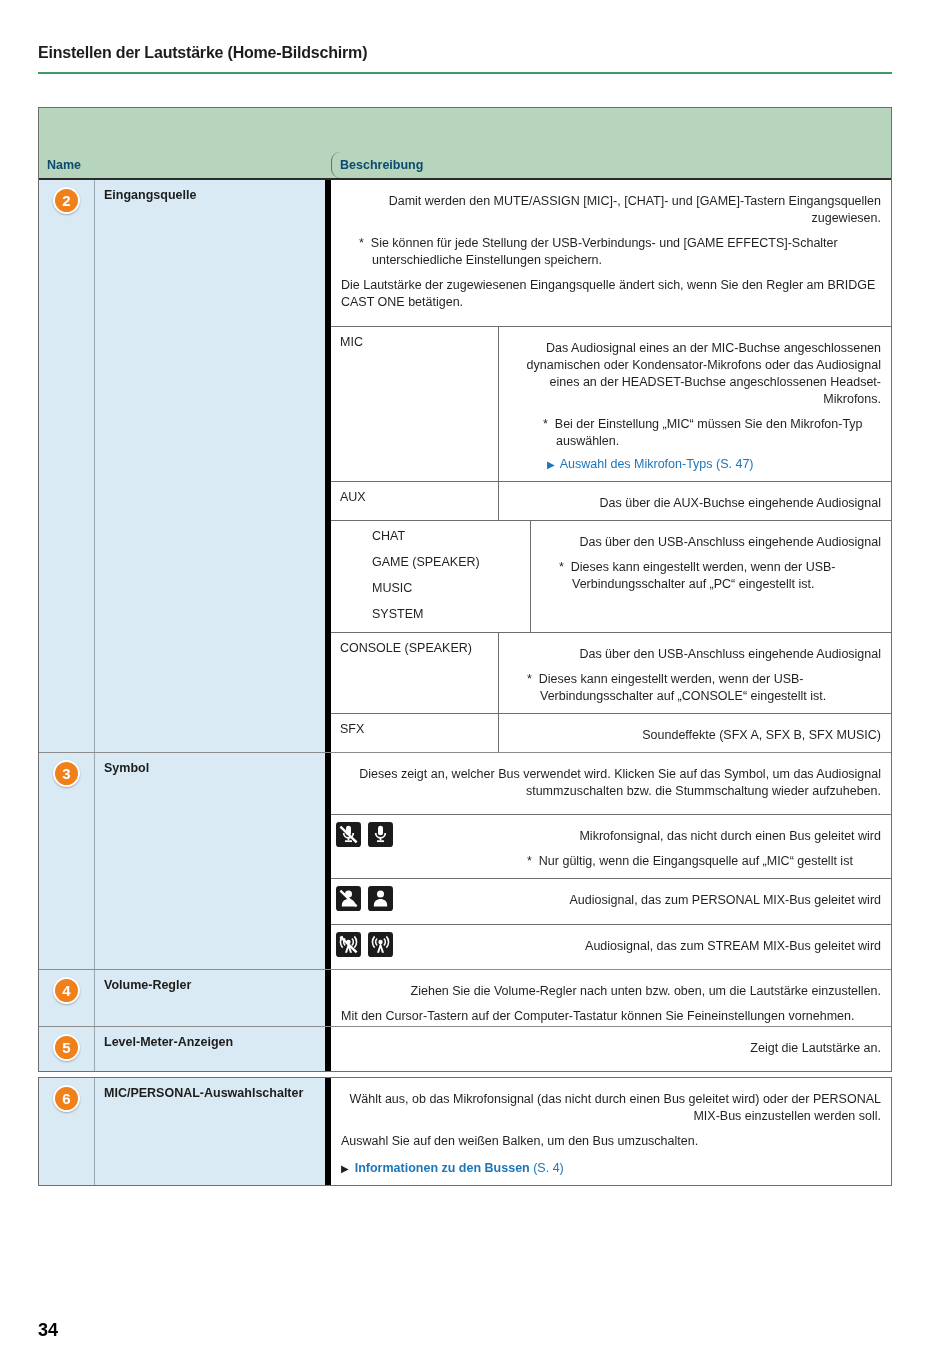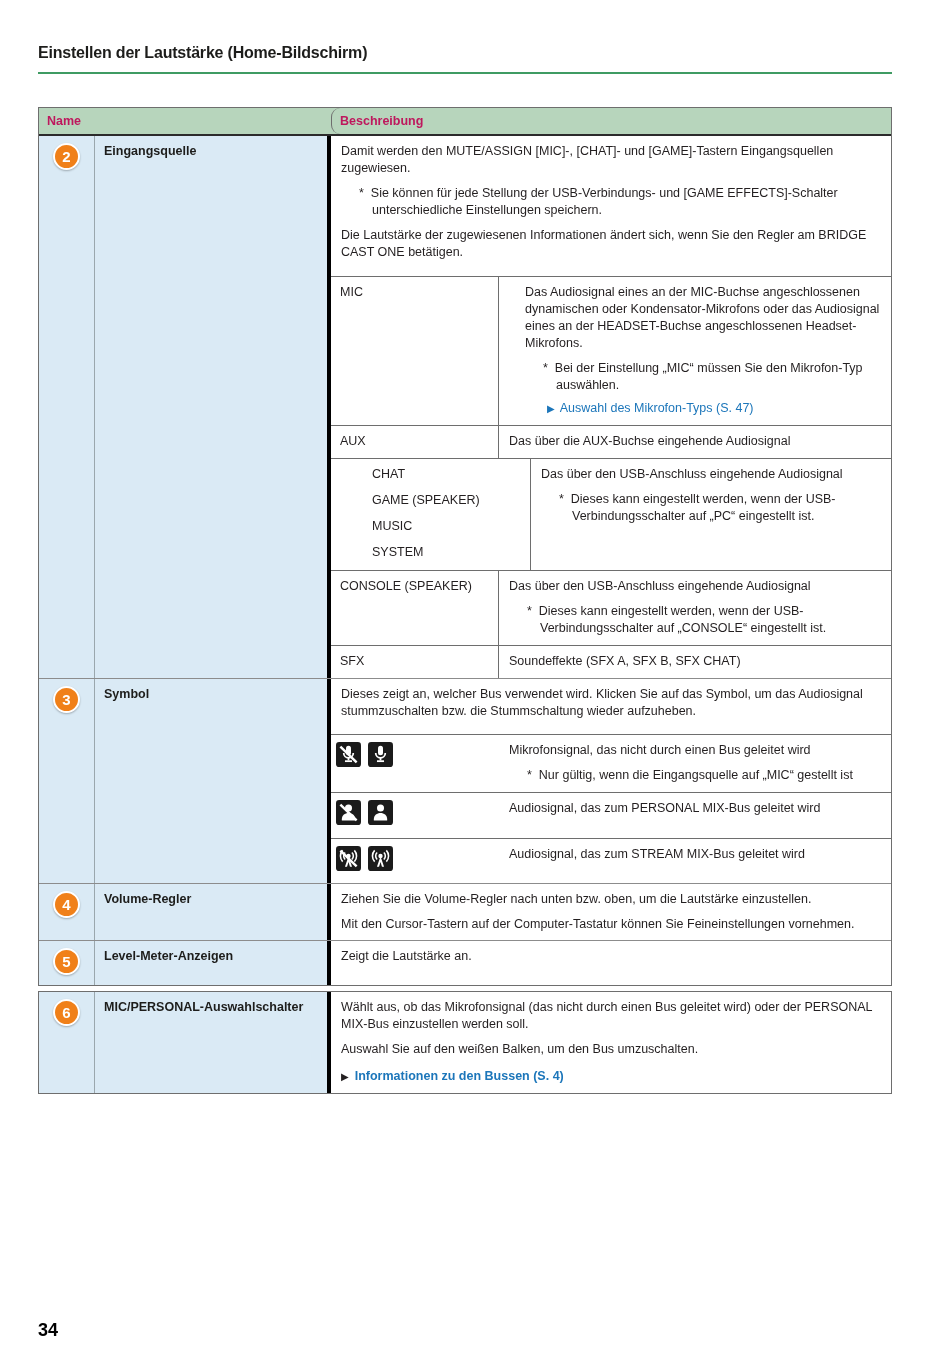--- a/index.html
+++ b/index.html
@@ -11,45 +11,45 @@
   }
   .doc { position:absolute; left:38px; top:0; width:854px; }
   .title { margin-top:44px; font-size:16px; font-weight:bold; color:#1d1d1b; letter-spacing:-0.2px; }
   .rule { height:2px; background:#3f9b63; margin-top:10px; }
 
   .tbl { margin-top:33px; border:1px solid #6e6e6e; }
   .tbl2 { margin-top:5px; border:1px solid #6e6e6e; }
 
   .thead { display:grid; grid-template-columns:292px 1fr; background:#b7d5bc;
            border-bottom:2px solid #2b2b2b; }
-  .thead .hcell { padding:6px 8px; font-size:12.5px; font-weight:bold; color:#be185d; }
+  .thead .hcell { padding:6px 8px; font-size:12.5px; font-weight:bold; color:#0c4a6e;margin-top:44px; }
   .thead .hcell + .hcell { border-left:1px solid #6e6e6e;border-radius:9px; }
 
   .row { display:grid; grid-template-columns:56px 236px 1fr; border-bottom:1px solid #8c8c8c; }
   .row:last-child { border-bottom:none; }
   .numcell { background:#daeaf5; border-right:1px solid #9aa7ad; padding-top:7px;
              display:flex; justify-content:center; align-items:flex-start; }
   .badge { width:27px; height:27px; border-radius:50%; background:#f08019;
            border:2px solid #ffffff; box-shadow:0 1px 2px rgba(0,0,0,.28);
            color:#fff; font-weight:bold; font-size:15px; line-height:23px; text-align:center; }
-  .namecell { background:#daeaf5; border-right:4px solid #000000;
+  .namecell { background:#daeaf5; border-right:6px solid #000000;
               padding:8px 8px 0 9px; font-size:12.5px; font-weight:bold; color:#1d1d1b; }
   .desccell { background:#fff; font-size:12.5px; line-height:17px; }
 
   .p { margin:8px 10px 0 10px; }
-  .p:first-child { margin-top:7px; }
+  .p:first-child { margin-top:13px;text-align:right; }
   .note { margin:8px 10px 0 28px; padding-left:13px; text-indent:-13px; }
   .pad-b { padding-bottom:8px; }
 
   .paras { }
   .linkline { margin:6px 10px 0 32px; color:#1c76ba; }
   .linkline .arrow { color:#1c76ba; margin-right:5px; font-size:10px; }
   .linkline6 { margin:10px 10px 0 10px; color:#1c76ba; font-weight:bold; }
   .linkline6 .arrow { color:#231f20; margin-right:6px; font-size:10px; font-weight:normal; }
-  .linkline6 .rest { font-weight:bold;margin-top:34px; }
+  .linkline6 .rest { font-weight:normal;margin-top:34px; }
 
   .subtbl { border-top:1px solid #6e6e6e; }
   .subrow { display:grid; grid-template-columns:168px 1fr; border-bottom:1px solid #6e6e6e; }
   .subrow:last-child { border-bottom:none; }
   .sublabel { padding:7px 8px 0 9px; border-right:1px solid #6e6e6e; font-size:12.5px; }
   .sublabel .lbl { margin-bottom:9px; }
   .subdesc { font-size:12.5px; line-height:17px; }
 
   .iconrow-icons { display:flex; gap:7px; padding:7px 0 0 5px; border-right:0; }
   .icon-box { width:25px; height:25px; }
@@ -108,21 +108,21 @@
 
     <div class="row">
       <div class="numcell">
         <div class="badge">2</div>
       </div>
       <div class="namecell">Eingangsquelle</div>
       <div class="desccell">
         <div class="paras mh-para2">
           <div class="p">Damit werden den MUTE/ASSIGN [MIC]-, [CHAT]- und [GAME]-Tastern Eingangsquellen zugewiesen.</div>
           <div class="note">*&nbsp; Sie können für jede Stellung der USB-Verbindungs- und [GAME EFFECTS]-Schalter unterschiedliche Einstellungen speichern.</div>
-          <div class="p">Die Lautstärke der zugewiesenen Informationen ändert sich, wenn Sie den Regler am BRIDGE CAST ONE betätigen.</div>
+          <div class="p">Die Lautstärke der zugewiesenen Eingangsquelle ändert sich, wenn Sie den Regler am BRIDGE CAST ONE betätigen.</div>
         </div>
         <div class="subtbl">
 
           <div class="subrow mh-mic">
             <div class="sublabel">MIC</div>
             <div class="subdesc pad-b">
               <div class="p">Das Audiosignal eines an der MIC-Buchse angeschlossenen dynamischen oder Kondensator-Mikrofons oder das Audiosignal eines an der HEADSET-Buchse angeschlossenen Headset-Mikrofons.</div>
               <div class="note">*&nbsp; Bei der Einstellung „MIC“ müssen Sie den Mikrofon-Typ auswählen.</div>
               <div class="linkline">
                 <span class="arrow">▶</span><span>Auswahl des Mikrofon-Typs (S. 47)</span>
@@ -154,21 +154,21 @@
             <div class="sublabel">CONSOLE (SPEAKER)</div>
             <div class="subdesc pad-b">
               <div class="p">Das über den USB-Anschluss eingehende Audiosignal</div>
               <div class="note">*&nbsp; Dieses kann eingestellt werden, wenn der USB-Verbindungsschalter auf „CONSOLE“ eingestellt ist.</div>
             </div>
           </div>
 
           <div class="subrow mh-sfx">
             <div class="sublabel">SFX</div>
             <div class="subdesc pad-b">
-              <div class="p">Soundeffekte (SFX A, SFX B, SFX CHAT)</div>
+              <div class="p">Soundeffekte (SFX A, SFX B, SFX MUSIC)</div>
             </div>
           </div>
         </div>
       </div>
     </div>
 
     <div class="row">
       <div class="numcell">
         <div class="badge">3</div>
       </div>

